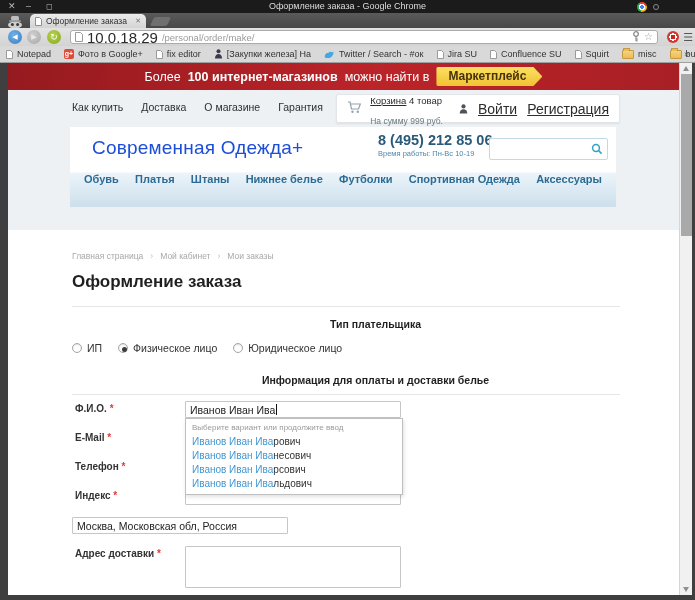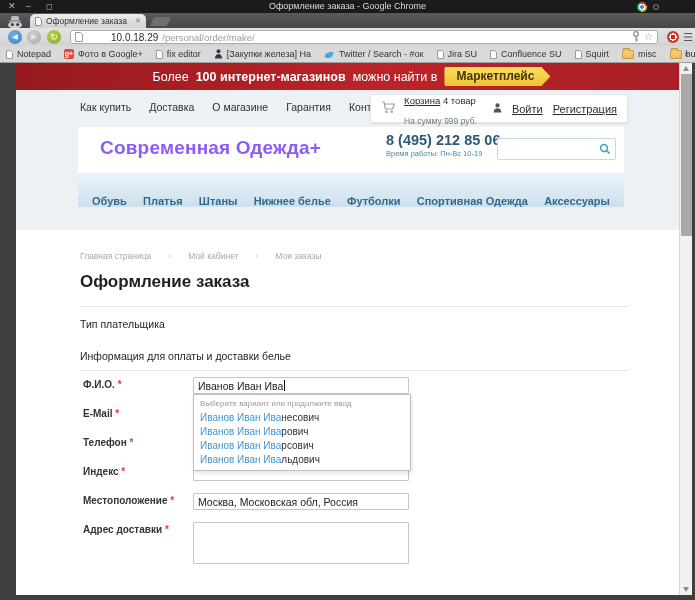--- a/index.html
+++ b/index.html
@@ -29,41 +29,41 @@
 
   
   .toolbar{position:absolute;top:28px;left:0;width:695px;height:18px;background:linear-gradient(#e3e3e3,#d3d3d3);}
   .navbtn{position:absolute;top:2px;width:14px;height:14px;border-radius:50%;color:#fff;font-size:7px;
           line-height:14px;text-align:center;}
   .navbtn.back{left:8px;background:radial-gradient(circle at 40% 35%,#6db0e8,#3d7fc0);}
   .navbtn.fwd{left:27px;background:radial-gradient(circle at 40% 35%,#cfcfcf,#a8a8a8);color:#e9e9e9;}
   .navbtn.reload{left:47px;background:radial-gradient(circle at 40% 35%,#b7d24a,#88a81f);font-size:9px;}
   .urlbar{position:absolute;left:70px;top:2px;width:588px;height:14px;background:#fff;border:1px solid #ababab;
           border-radius:3px;display:flex;align-items:center;padding:0 4px;gap:4px;}
-  .url-host{font-size:10px;color:#2b2b2b;margin-left:24px;}
+  .url-host{font-size:15px;color:#2b2b2b;}
   .url-path{font-size:9.5px;color:#9a9a9a;flex:1;white-space:nowrap;overflow:hidden;}
   .url-star{font-size:10px;color:#9a9a9a;line-height:10px;}
   .ext-red{position:absolute;right:16px;top:3px;width:12px;height:12px;border-radius:50%;
     background:radial-gradient(circle,#c62425 0 2.5px,#fff 2.5px 3.8px,#d23a30 3.8px 6px);}
   .menu-btn{position:absolute;right:2px;top:1px;font-size:11px;color:#555;line-height:16px;}
 
   
   .bookmarks{position:absolute;top:46px;left:0;width:695px;height:17px;background:#d9d9d9;
              border-bottom:1px solid #9f9f9f;display:flex;align-items:center;padding:0 22px 0 6px;gap:13px;}
   .bm{display:flex;align-items:center;gap:4px;font-size:9px;color:#333;white-space:nowrap;}
   .bm-overflow{position:absolute;right:6px;top:0;font-size:9px;color:#666;line-height:16px;}
   .gplus{width:10px;height:10px;background:#dd4b39;border-radius:2px;color:#fff;font-size:7px;font-weight:bold;
          line-height:10px;text-align:center;}
   .folder{width:12px;height:9px;background:linear-gradient(#f6d383,#eebb55);border:1px solid #c49a3f;
           border-radius:1px;position:relative;}
   .folder:before{content:"";position:absolute;top:-3px;left:0;width:5px;height:2px;background:#eebb55;
           border:1px solid #c49a3f;border-bottom:none;border-radius:1px 1px 0 0;}
 
   
-  .viewport{position:absolute;top:63px;left:16px;width:671px;height:532px;background:#fff;overflow:hidden;}
+  .viewport{position:absolute;top:63px;left:8px;width:671px;height:532px;background:#fff;overflow:hidden;}
 
   
   .banner{height:27px;background:linear-gradient(100deg,#951a1f,#bb2429 55%,#a81f25);display:flex;
           align-items:center;justify-content:center;gap:7px;}
   .banner-text{font-size:12.5px;color:#fff;}
   .banner-bold{font-weight:bold;}
   .mp-btn{background:linear-gradient(#fce060,#f0c233);color:#46330a;font-weight:bold;font-size:12px;
           padding:2px 16px 3px 12px;clip-path:polygon(0 0,calc(100% - 9px) 0,100% 50%,calc(100% - 9px) 100%,0 100%);
           border-radius:2px;}
 
@@ -73,46 +73,46 @@
   .topnav-links{position:absolute;left:64px;top:11px;display:flex;gap:18px;}
   .topnav-links span{font-size:10.5px;color:#2f2f2f;}
   .cartbox{position:absolute;right:59px;top:4px;height:29px;background:#fff;border:1px solid #e2e6e8;
            border-radius:2px;box-shadow:0 1px 2px rgba(0,0,0,.07);display:flex;align-items:center;
            padding:0 10px;gap:8px;}
   .cart-lines{line-height:1.25;}
   .cart-l1{font-size:9.5px;color:#2c2c2c;}
   .cart-l1 .u{text-decoration:underline;}
   .cart-l2{font-size:8.5px;color:#6d7a82;}
   .loginlinks{display:flex;align-items:center;gap:10px;margin-left:8px;}
-  .loginlinks span{font-size:11px;color:#2c2c2c;text-decoration:underline;}
+  .loginlinks span{font-size:14px;color:#2c2c2c;text-decoration:underline;}
 
   .logocard{position:absolute;top:37px;left:62px;width:546px;height:45px;background:#fff;}
-  .logo{position:absolute;left:22px;top:10px;font-size:19px;font-weight:bold;color:#8b5cf6;letter-spacing:.2px;}
+  .logo{position:absolute;left:22px;top:10px;font-size:19px;font-weight:normal;color:#1d4ed8;letter-spacing:.2px;}
   .phoneblock{position:absolute;left:308px;top:5px;}
   .phone{font-size:14.5px;font-weight:bold;color:#2a5a78;}
   .hours{font-size:7.5px;color:#4d87ac;margin-top:1px;}
   .searchbox{position:absolute;right:8px;top:11px;width:119px;height:22px;background:#fff;
              border:1px solid #c2d9e6;border-radius:2px;display:flex;align-items:center;}
   .searchbox input{flex:1;border:none;outline:none;width:80px;height:18px;font-size:10px;padding:0 4px;
              font-family:"Liberation Sans",sans-serif;}
   .search-ic{width:20px;display:flex;justify-content:center;}
 
   .catmenu{position:absolute;top:82px;left:62px;width:546px;height:35px;
            background:linear-gradient(#ebf4fa,#cddfeb);border-top:1px solid #f6fafc;
-           display:flex;align-items:flex-end;justify-content:space-between;padding:0 14px;}
+           display:flex;align-items:flex-start;justify-content:space-between;padding:0 14px;}
   .catmenu span{font-size:11px;font-weight:bold;color:#2d6b94;}
 
   
   .main{position:relative;background:#fff;padding:0 0 0 64px;width:671px;}
-  .crumbs{padding-top:21px;display:flex;gap:17px;align-items:center;}
+  .crumbs{padding-top:21px;display:flex;gap:7px;align-items:center;}
   .crumbs span{font-size:8.5px;color:#a8a8a8;}
   .crumbs .sep{color:#bdbdbd;}
   .h1{margin-top:11px;font-size:17px;font-weight:bold;color:#1f1f1f;}
   .rule{margin-top:14px;width:548px;border-top:1px solid #e6e6e6;height:0;}
-  .sec-label{font-weight:normal;font-size:10.5px;color:#1f1f1f;}
+  .sec-label{font-weight:bold;font-size:10.5px;color:#1f1f1f;text-align:center;}
   .payer-label{margin-top:11px;}
   .radios{margin-top:12px;display:flex;align-items:center;gap:16px;}
   .radio-item{display:flex;align-items:center;gap:5px;font-size:10.5px;color:#333;}
   .radio{width:10px;height:10px;border-radius:50%;border:1px solid #a5a5a5;background:#fdfdfd;position:relative;
          box-shadow:inset 0 1px 1px rgba(0,0,0,.12);}
   .radio.checked:after{content:"";position:absolute;left:2.5px;top:2.5px;width:5px;height:5px;border-radius:50%;
          background:#3c3c3c;}
   .pay-label{margin-top:20px;}
   .buyer-label{margin-top:29px;}
   .rule2{margin-top:8px;}
@@ -341,60 +341,73 @@
         <span class="sep">›</span>
         <span>Мой кабинет</span>
         <span class="sep">›</span>
         <span>Мои заказы</span>
       </div>
 
       <div class="h1">Оформление заказа</div>
       <div class="rule"></div>
 
       <div class="sec-label payer-label">Тип плательщика</div>
+      <div class="radios">
+        <span class="radio-item">
+          <span class="radio"></span>
+          <span>ИП</span>
+        </span>
+        <span class="radio-item">
+          <span class="radio checked"></span>
+          <span>Физическое лицо</span>
+        </span>
+        <span class="radio-item">
+          <span class="radio"></span>
+          <span>Юридическое лицо</span>
+        </span>
+      </div>
 
       <div class="sec-label pay-label">Информация для оплаты и доставки белье</div>
 
       <div class="rule rule2"></div>
 
       <div class="form">
 
         <div class="frow">
           <span class="flabel"><span>Ф.И.О.</span> <span class="req">*</span></span>
           <div class="input-box" role="textbox">
             <span>Иванов Иван Ива</span>
               <span class="caret"></span>
           </div>
         </div>
 
         <div class="dropdown">
           <div class="dd-hint">Выберите вариант или продолжите ввод</div>
+          <div class="dd-opt"><span class="dd-match">Иванов Иван Ива</span><span class="dd-rest">рович</span></div>
           <div class="dd-opt"><span class="dd-match">Иванов Иван Ива</span><span class="dd-rest">несович</span></div>
-          <div class="dd-opt"><span class="dd-match">Иванов Иван Ива</span><span class="dd-rest">рович</span></div>
           <div class="dd-opt"><span class="dd-match">Иванов Иван Ива</span><span class="dd-rest">рсович</span></div>
           <div class="dd-opt"><span class="dd-match">Иванов Иван Ива</span><span class="dd-rest">льдович</span></div>
         </div>
 
         <div class="frow">
           <span class="flabel"><span>E-Mail</span> <span class="req">*</span></span>
           <input class="tinput" type="text" style="">
         </div>
 
         <div class="frow">
           <span class="flabel"><span>Телефон</span> <span class="req">*</span></span>
           <input class="tinput" type="text" style="">
         </div>
 
         <div class="frow">
           <span class="flabel"><span>Индекс</span> <span class="req">*</span></span>
           <input class="tinput" type="text" style="">
         </div>
 
         <div class="frow">
-          <span class="flabel"><span>Местоположение</span> <span class="req">*</span></span>
           <input class="tinput" type="text" value="Москва, Московская обл, Россия" style="">
         </div>
 
         <div class="frow">
           <span class="flabel"><span>Адрес доставки</span> <span class="req">*</span></span>
           <span class="ta-wrap">
             <textarea class="tinput" style=""></textarea>
             
           </span>
         </div>

